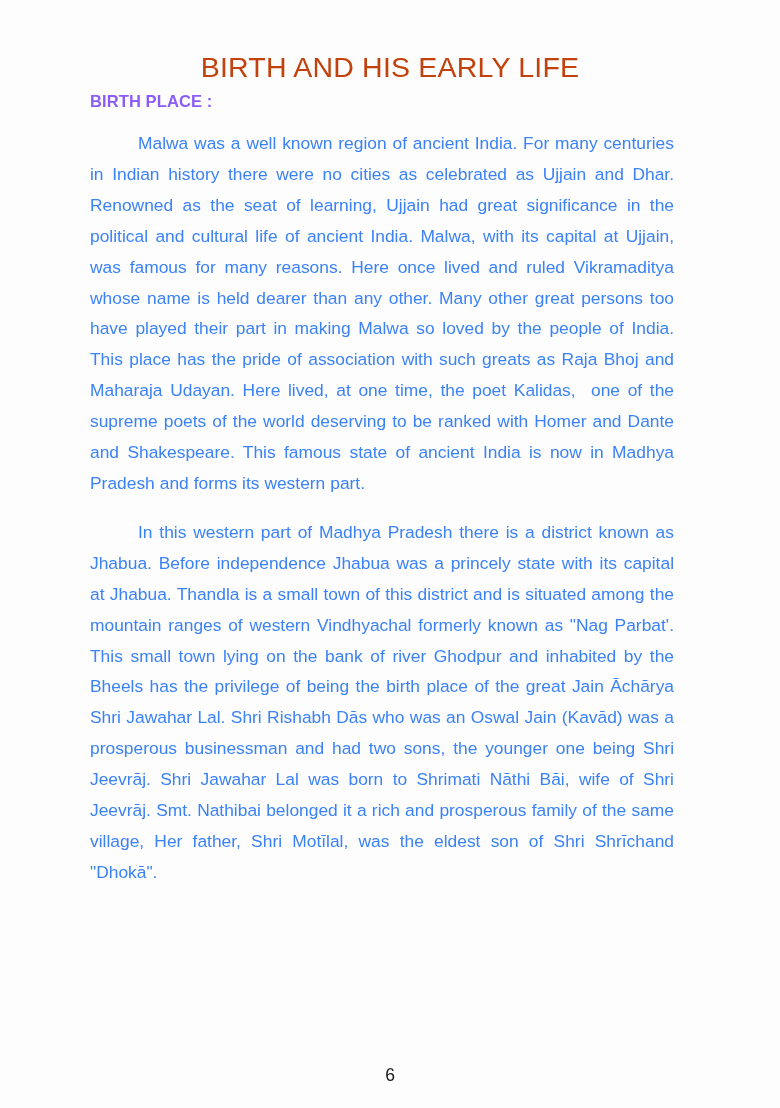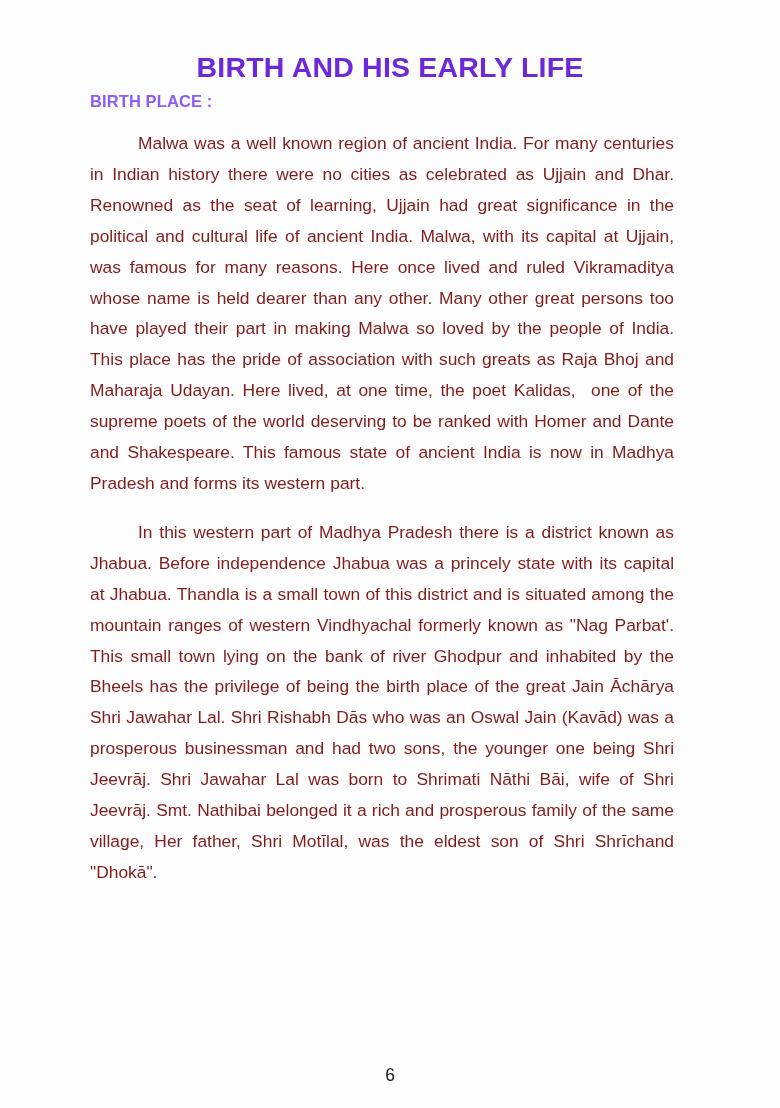--- a/index.html
+++ b/index.html
@@ -23,23 +23,23 @@
     box-sizing: border-box;
   }
 
   .page-title {
     position: absolute;
     top: 32px;
     left: 0;
     width: 780px;
     text-align: center;
     font-size: 28.5px;
-    font-weight: bold;
+    font-weight: normal;
     letter-spacing: 0.2px;
-    color: #6d28d9;
+    color: #c2410c;
     white-space: pre;
   }
 
   .content {
     position: absolute;
     top: 92px;
     left: 90px;
     width: 600px;
   }
 
@@ -52,21 +52,21 @@
     white-space: pre;
   }
 
   .para {
     font-size: 17.4px;
     line-height: 30.9px;
     text-align: justify;
     text-justify: inter-word;
     margin: 0 16px 18px 0;
     text-indent: 48px;
-    color: #7f1d1d;
+    color: #3b82f6;
     white-space: pre-wrap;
     word-spacing: 0.1px;
   }
   .para:last-child {
     margin-bottom: 0;
   }
   
   .para.tight {
     margin-bottom: 0;
   }

